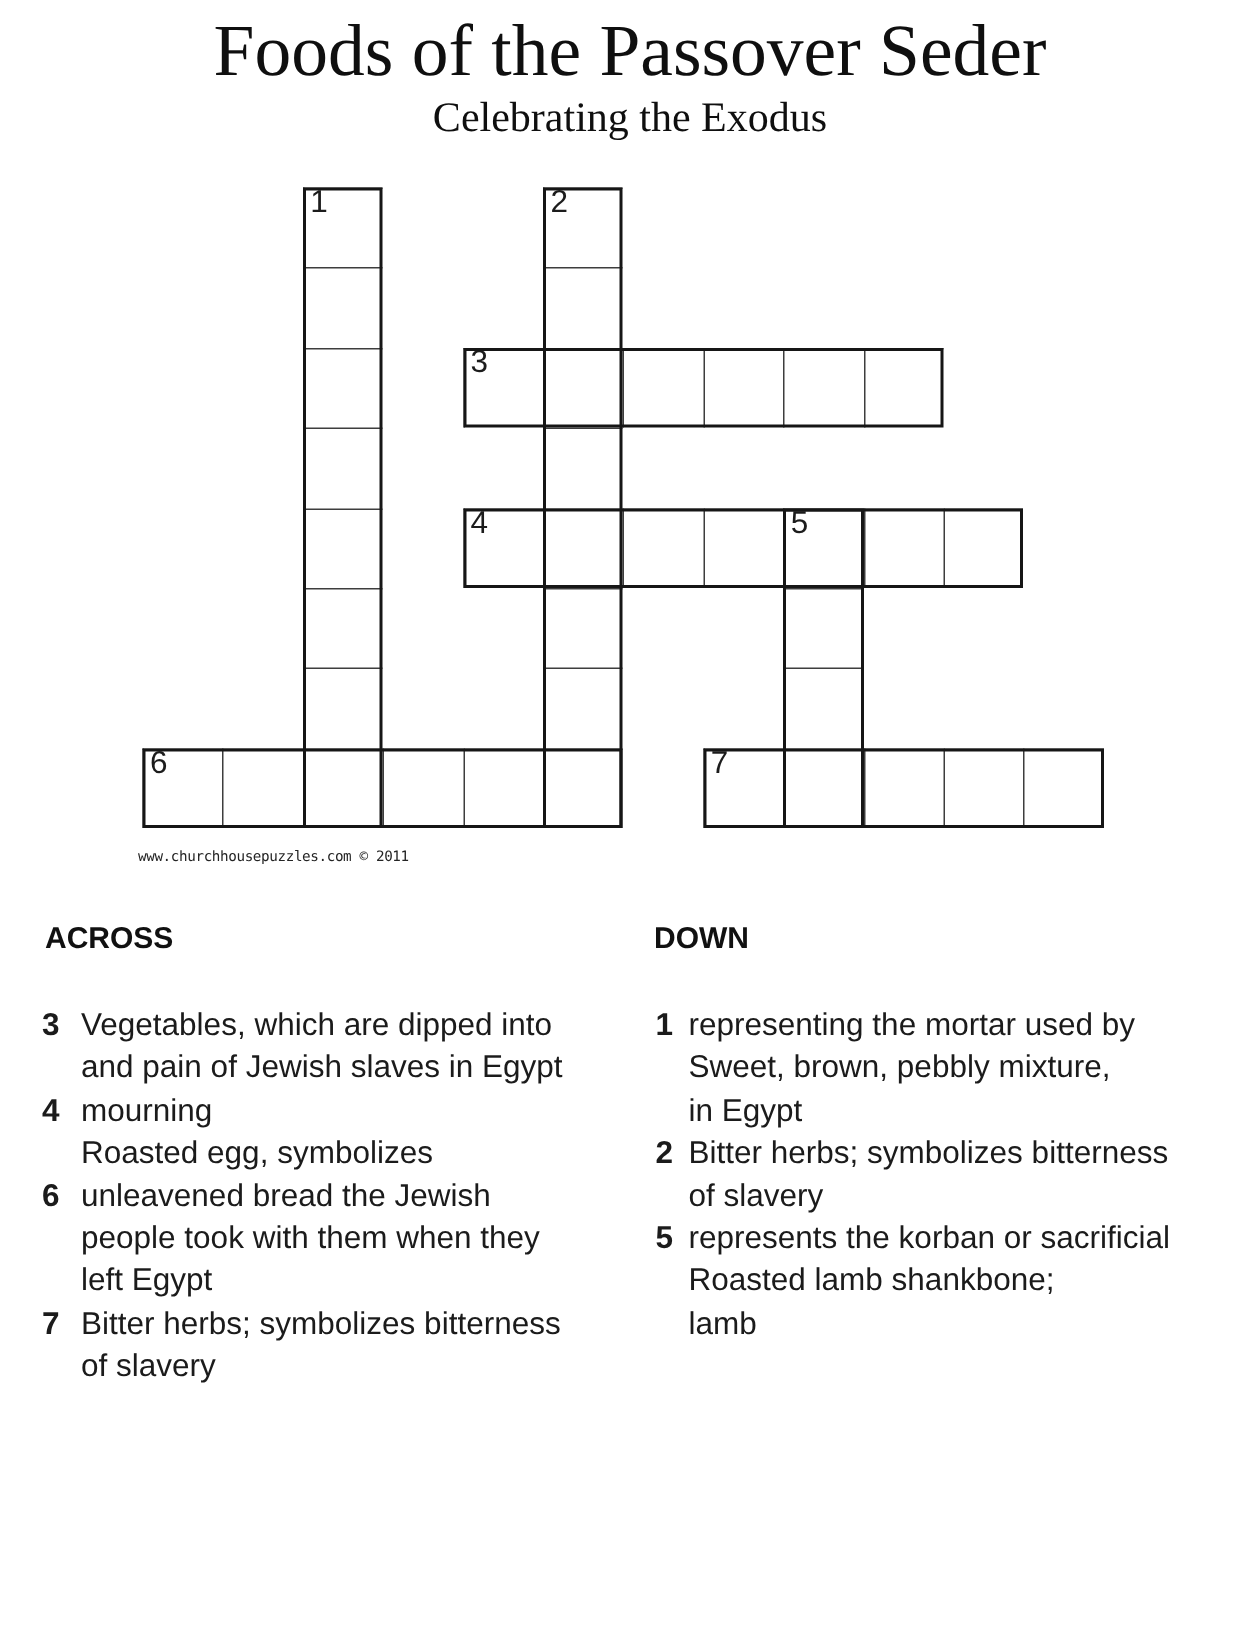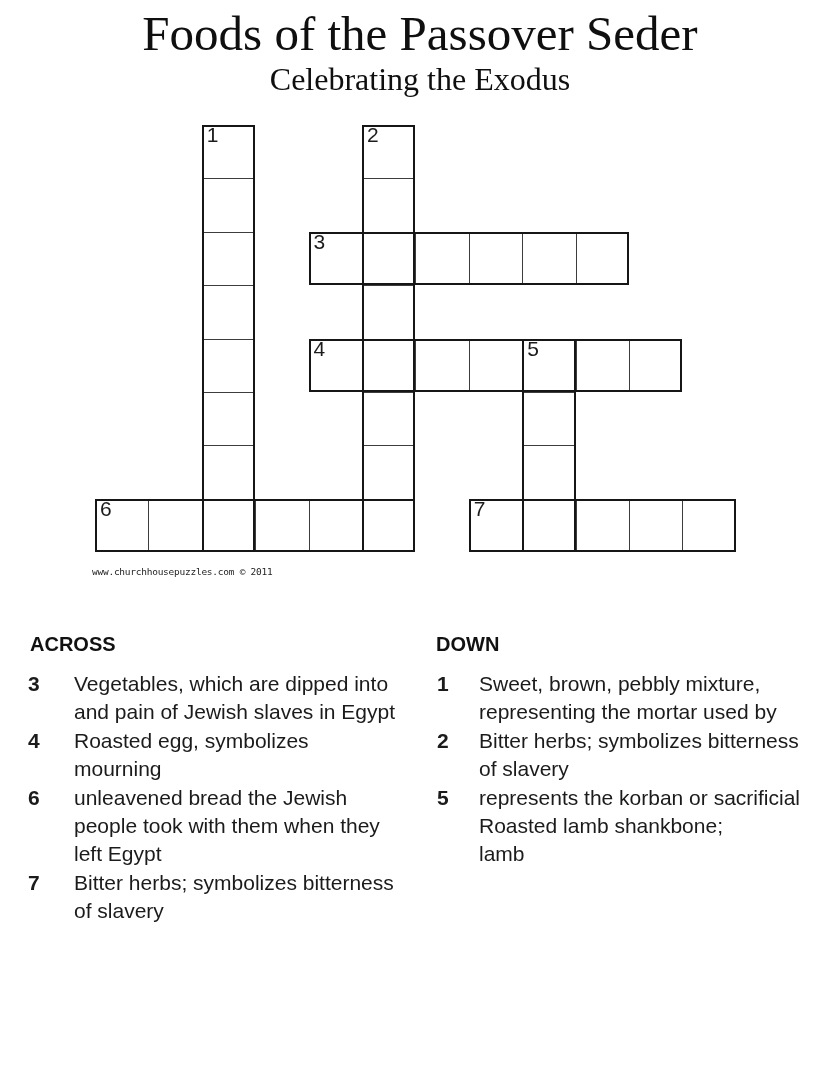--- a/index.html
+++ b/index.html
@@ -12,21 +12,21 @@
     position:absolute; top:8px; left:0; width:100%;
     text-align:center;
     font-family:"Liberation Serif", serif;
     font-size:49px; line-height:52px; font-weight:400;
     color:#0f0f0f; white-space:nowrap;
   }
   .subtitle {
     position:absolute; top:64px; left:0; width:100%;
     text-align:center;
     font-family:"Liberation Serif", serif;
-    font-size:32px; line-height:30px; font-weight:400;
+    font-size:28px; line-height:30px; font-weight:400;
     color:#0f0f0f;
   }
   .grid {
     position:absolute; left:95px; top:125px;
     width:641px; height:428px;
   }
   .cell {
     position:absolute; box-sizing:border-box;
     border-left:1.5px solid #3d3d3d;
     border-top:1.5px solid #3d3d3d;
@@ -42,35 +42,35 @@
     font-size:21px; line-height:21px; color:#1c1c1c;
   }
   .attribution {
     position:absolute; left:92px; top:566px;
     font-family:"DejaVu Sans Mono", monospace;
     font-size:9.5px; line-height:12px; letter-spacing:-0.25px;
     color:#242424; white-space:pre;text-align:center;
   }
   .clues-heading {
     position:absolute;
-    font-size:20px; line-height:24px; font-weight:bold; color:#111111;margin-top:18px;
+    font-size:20px; line-height:24px; font-weight:bold; color:#111111;
   }
   .clues-heading.across { left:30px; top:614px; }
   .clues-heading.down   { left:436px; top:614px; }
   .clue-list {
     position:absolute;
     font-size:21px; line-height:28.4px; color:#1b1b1b;
   }
   .clue-list.across { left:28px;  top:670px; width:380px; }
   .clue-list.down   { left:437px; top:670px; width:380px; }
   .clue { display:flex; align-items:flex-start; }
   .cluenum { font-weight:bold; width:26px; flex:0 0 26px; }
   .clue-list.down .cluenum { width:22px; flex:0 0 22px; }
   .cluetext { flex:1 1 auto; }
-  .clueline { white-space:pre-wrap;margin-left:20px; }
+  .clueline { white-space:pre-wrap; }
 </style>
 </head>
 <body>
 
 <div class="page">
 
   <div class="title">Foods of the Passover Seder</div>
   <div class="subtitle">Celebrating the Exodus</div>
 
   <div class="grid" id="grid">
@@ -142,22 +142,22 @@
       <div class="clue">
         <div class="cluenum">3</div>
         <div class="cluetext">
           <div class="clueline">Vegetables, which are dipped into</div>
           <div class="clueline">and pain of Jewish slaves in Egypt</div>
         </div>
       </div>
       <div class="clue">
         <div class="cluenum">4</div>
         <div class="cluetext">
+          <div class="clueline">mourning</div>
           <div class="clueline">Roasted egg, symbolizes</div>
-          <div class="clueline">mourning</div>
         </div>
       </div>
       <div class="clue">
         <div class="cluenum">6</div>
         <div class="cluetext">
           <div class="clueline">unleavened bread the Jewish</div>
           <div class="clueline">people took with them when they</div>
           <div class="clueline">left Egypt</div>
         </div>
       </div>
@@ -168,22 +168,23 @@
           <div class="clueline">of slavery</div>
         </div>
       </div>
     </div>
 
   <div class="clues-heading down">DOWN</div>
   <div class="clue-list down" id="down-list">
       <div class="clue">
         <div class="cluenum">1</div>
         <div class="cluetext">
+          <div class="clueline">representing the mortar used by</div>
           <div class="clueline">Sweet, brown, pebbly mixture,</div>
-          <div class="clueline">representing the mortar used by</div>
+          <div class="clueline">in Egypt</div>
         </div>
       </div>
       <div class="clue">
         <div class="cluenum">2</div>
         <div class="cluetext">
           <div class="clueline">Bitter herbs; symbolizes bitterness</div>
           <div class="clueline">of slavery</div>
         </div>
       </div>
       <div class="clue">

